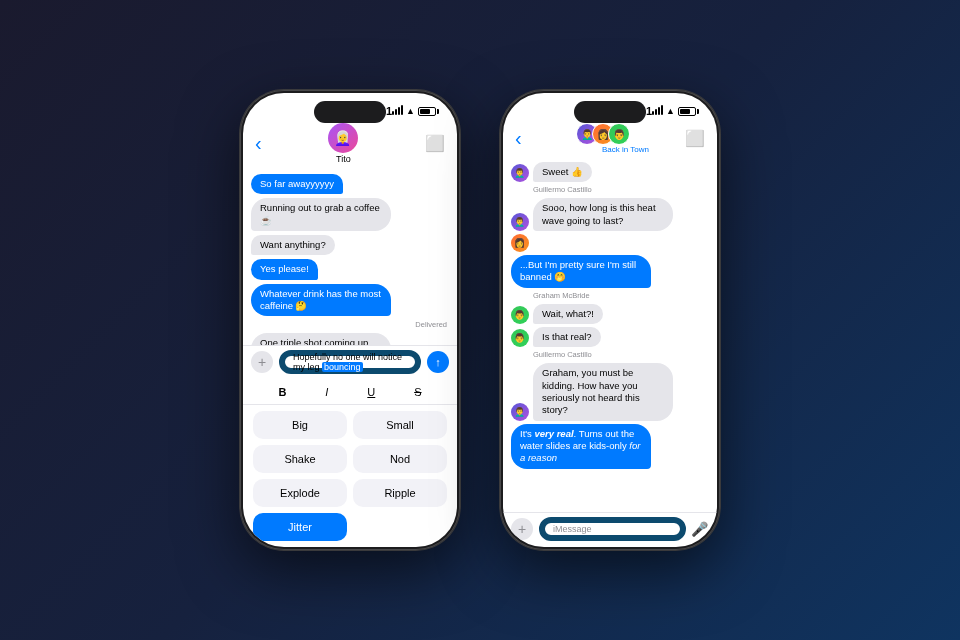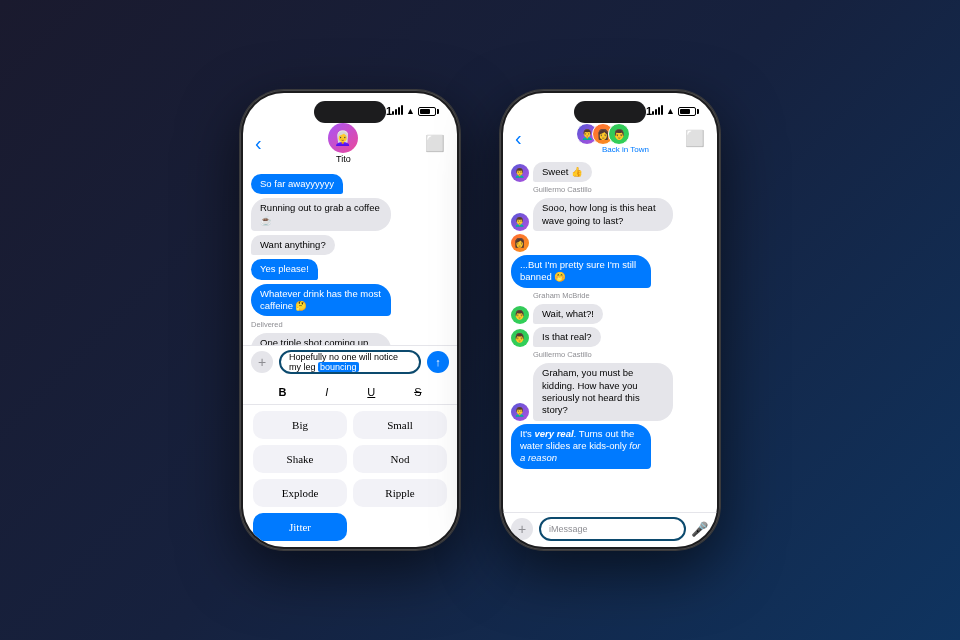--- a/index.html
+++ b/index.html
@@ -254,20 +254,21 @@
     .sender-name {
       font-size: 7.5px;
       color: #8e8e93;
       margin-bottom: 1px;
       margin-left: 22px;
     }
 
     .delivered-text {
       font-size: 7.5px;
       color: #8e8e93;
+      text-align: right;
       margin-right: 2px;
     }
 
     
     .input-area {
       padding: 4px 8px 6px;
       flex-shrink: 0;
       border-top: 0.5px solid #e5e5ea;
     }
 
@@ -287,21 +288,21 @@
       justify-content: center;
       font-size: 14px;
       color: #8e8e93;
       font-weight: 300;
       flex-shrink: 0;
     }
 
     .input-field {
       flex: 1;
       height: 24px;
-      border: 2px solid #0c4a6e;
+      border: 6px solid #0c4a6e;
       border-radius: 12px;
       padding: 4px 8px;
       font-size: 9px;
       color: #000;
       display: flex;
       align-items: center;
     }
 
     .input-field-text {
       color: #8e8e93;
@@ -357,21 +358,20 @@
     }
 
     .effect-btn {
       background: #f2f2f7;
       border-radius: 10px;
       padding: 8px;
       text-align: center;
       font-size: 11px;
       font-weight: 500;
       color: #000;
-      font-family: Liberation Serif, serif;
     }
 
     .effect-btn.primary {
       background: #007AFF;
       color: #fff;
     }
 
     
     .group-avatar {
       background: linear-gradient(135deg, #5856d6, #af52de);

